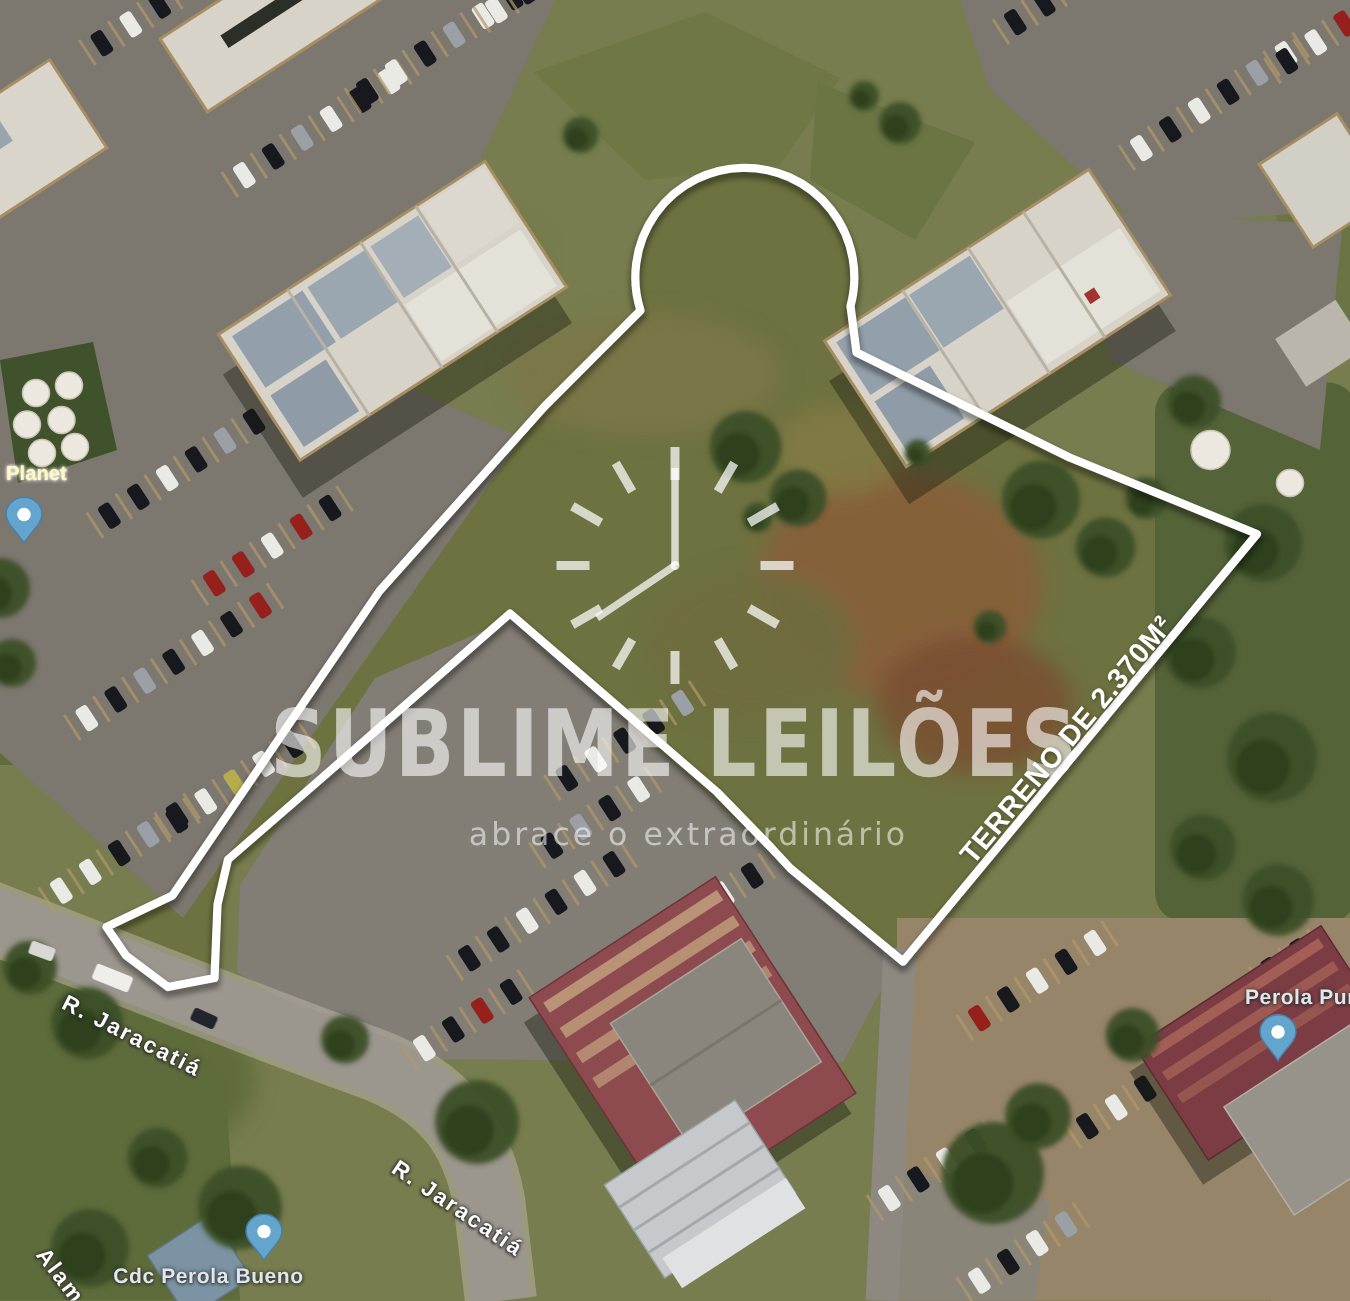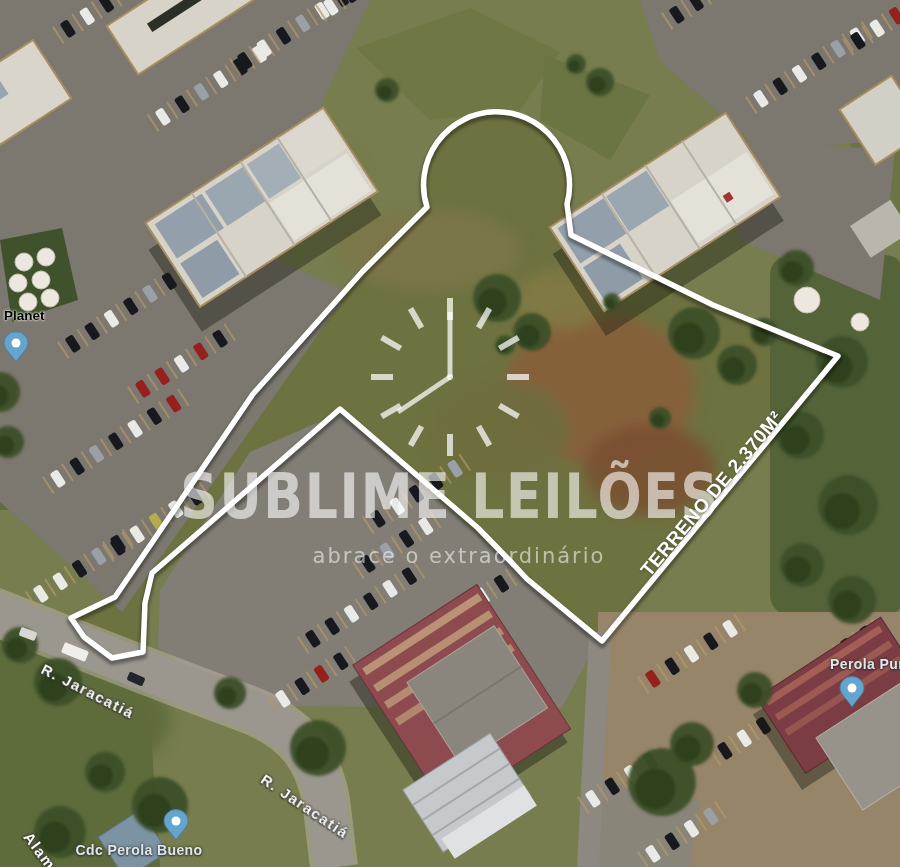--- a/index.html
+++ b/index.html
@@ -20,21 +20,21 @@
            text-shadow:0 1px 3px rgba(0,0,0,.4);}
   
   .street{font-size:15px;font-weight:bold;letter-spacing:1.5px;color:#fbfbf9;
           text-shadow:0 0 3px rgba(45,45,45,.95),0 0 2px rgba(45,45,45,.9),0 1px 2px rgba(40,40,40,.9);}
   .st1{left:88px;top:691px;transform:translate(-50%,-50%) rotate(27deg);}
   .st2{left:305px;top:806px;transform:translate(-50%,-50%) rotate(34deg);}
   .st3{left:40px;top:851px;transform:translate(-50%,-50%) rotate(53deg);}
   
   .poi{font-size:14px;font-weight:bold;color:#e3e6e8;letter-spacing:.4px;
        text-shadow:0 0 3px rgba(40,44,48,.95),0 1px 2px rgba(40,44,48,.9);}
-  .poi-planet{left:4px;top:308px;font-size:13.5px;color:#000000;font-weight:bold;
+  .poi-planet{left:4px;top:308px;font-size:13.5px;color:#fef9c3;font-weight:bold;
               text-shadow:0 0 2px rgba(255,255,255,.95),0 0 3px rgba(255,255,255,.9);}
   .poi-cdc{left:139px;top:850px;}
   .poi-perola{left:830px;top:656px;}
   .pin{position:absolute;}
 </style>
 </head>
 <body>
 
 <div id="stage">
 

